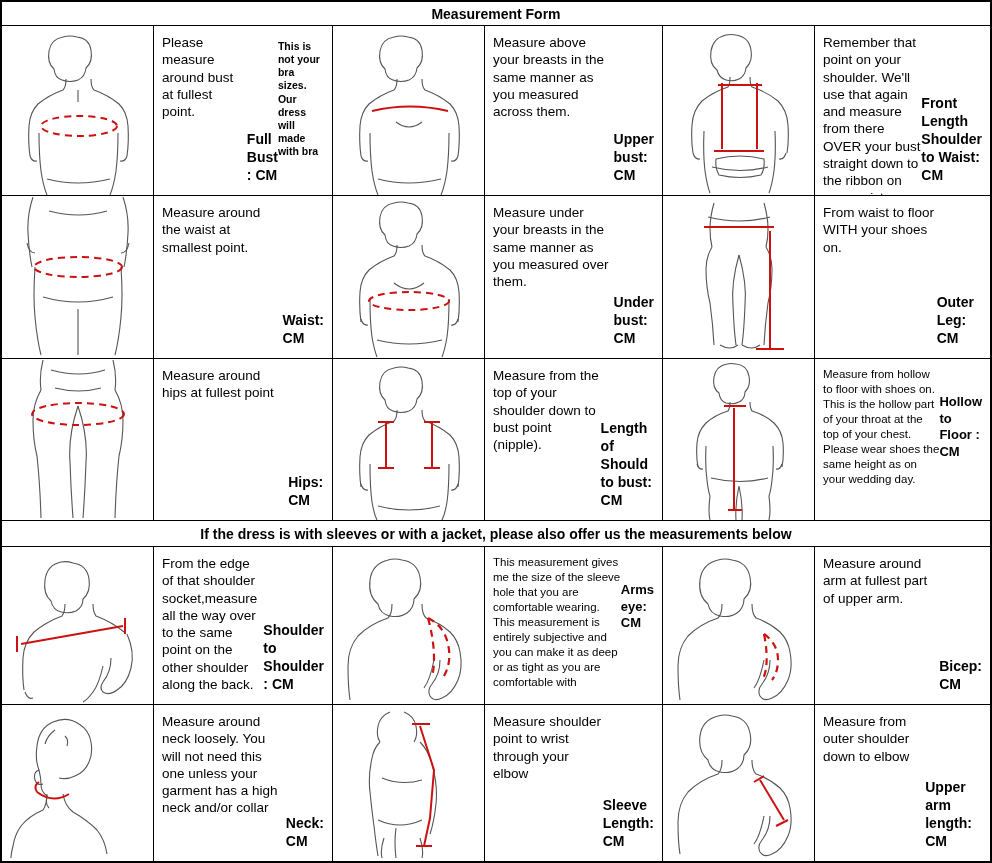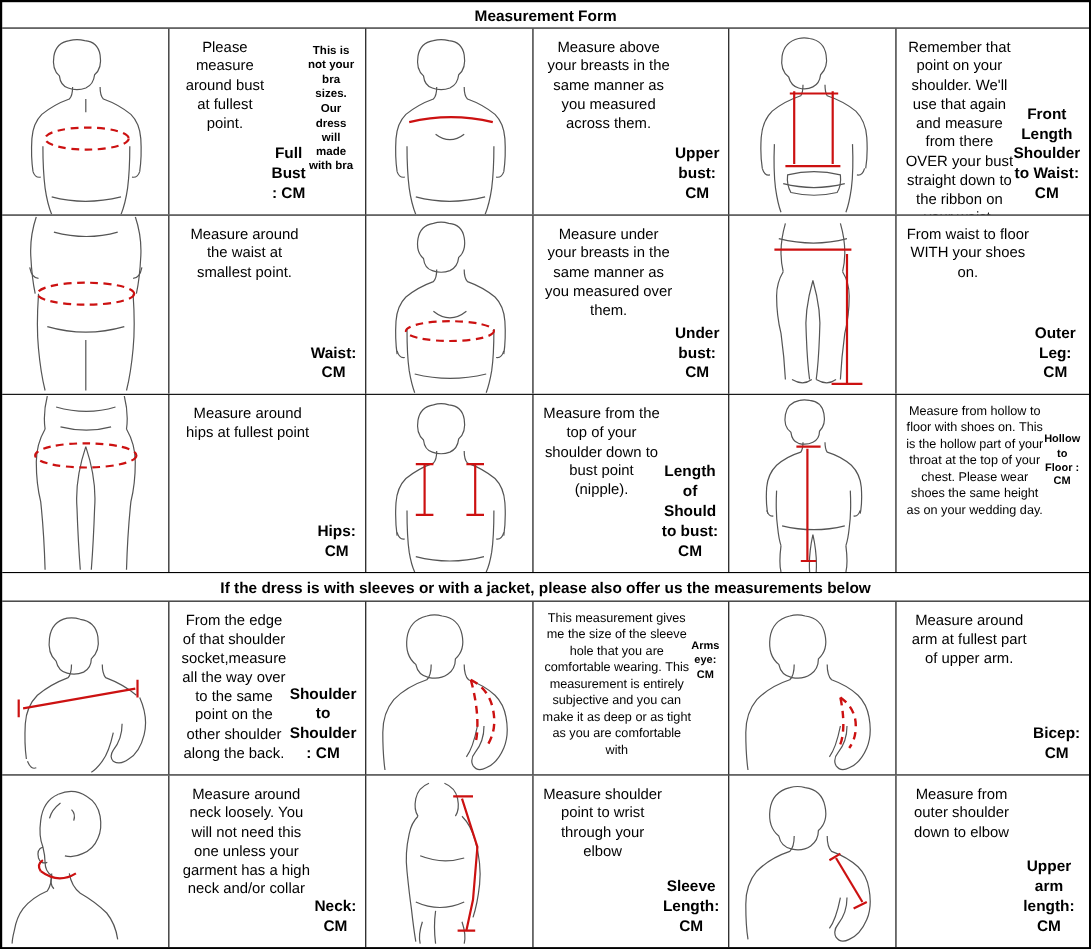--- a/index.html
+++ b/index.html
@@ -11,21 +11,20 @@
     width: 992px; height: 863px;
     font-family: "Liberation Sans", sans-serif;
     color: #000;
     overflow: hidden;
   }
   .form {
     width: 992px; height: 863px;
     border: 2px solid #000;
     display: flex;
     flex-direction: column;
-    text-align: center;
   }
   .title-bar {
     height: 24px;
     border-bottom: 1px solid #000;
     display: flex;
     align-items: center;
     justify-content: center;
     font-size: 14px;
     font-weight: bold;
   }
@@ -78,21 +77,21 @@
     margin-bottom: 4px;
   }
   .txt .note {
     font-size: 10.5px;
     font-weight: bold;
     line-height: 1.25;
     margin-top: 6px;
     margin-bottom: 16px;
   }
   .txt.small p { font-size: 11.5px; line-height: 1.3; }
-  .txt.small .meas { font-size: 10px; margin-top: 27px; }
+  .txt.small .meas { font-size: 13px; margin-top: 27px; }
   .half { width: 330px; flex: none; }
   .half.w331 { width: 331px; }
   .half.w330 { width: 330px; }
   .third { width: 330px; }
   svg { display: block; }
   .body-line { fill: none; stroke: #555; stroke-width: 1.1; }
   .red { fill: none; stroke: #cc1111; stroke-width: 2; }
   .dash { stroke-dasharray: 7 5; }
 </style>
 </head>

